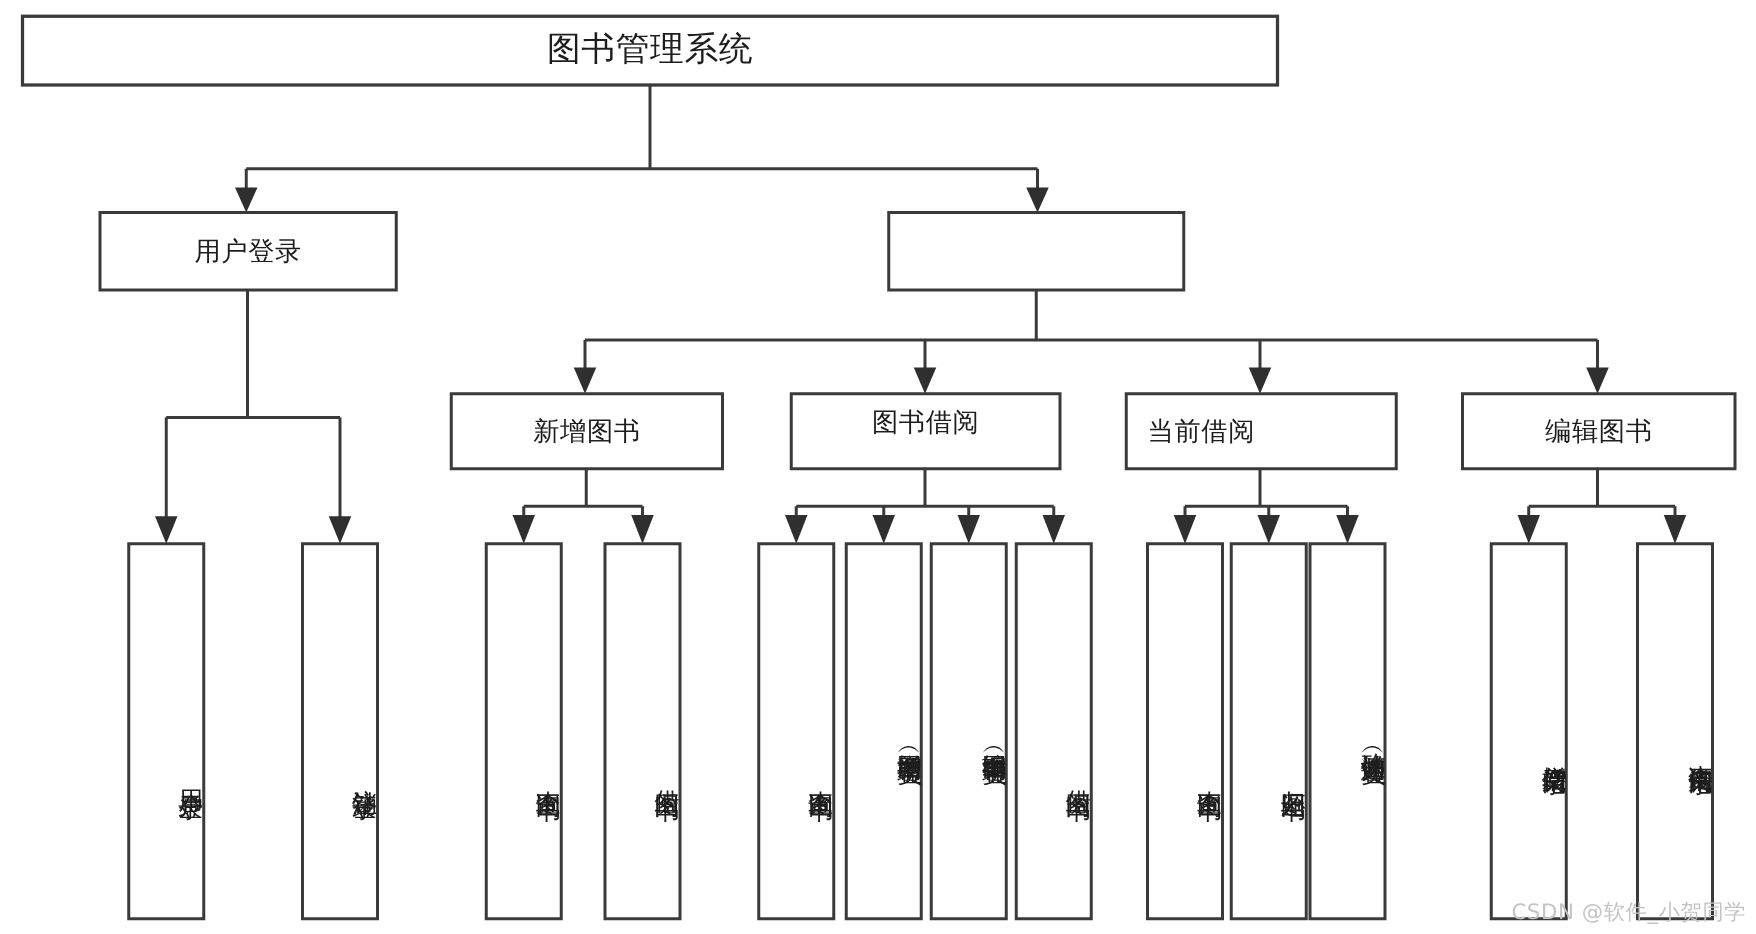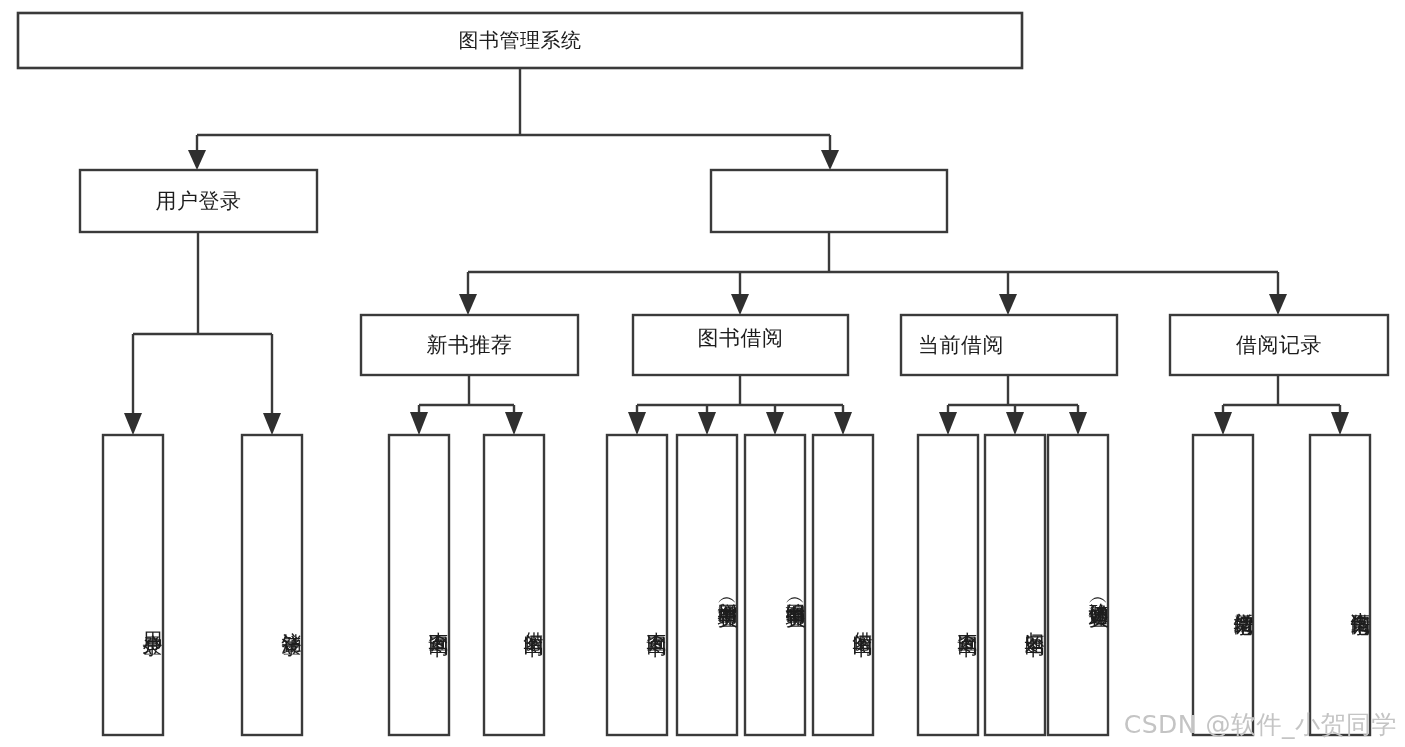--- a/index.html
+++ b/index.html
@@ -69,21 +69,21 @@
     box-sizing: border-box;
   }
   .node-label.vertical.tall {
     font-size: 19.5px;
     letter-spacing: 1px;
   }
   #watermark {
     position: absolute;
     right: 8px;
     bottom: 6px;
-    font-size: 25px;
+    font-size: 17px;
     color: #c4c4c4;
     font-family: "DejaVu Sans", "Liberation Sans", sans-serif;
     letter-spacing: 0.5px;
     white-space: nowrap;
     user-select: none;
     margin-top: 40px;
   }
 </style>
 </head>
 <body>
@@ -173,28 +173,28 @@
     <rect class="node-box" x="813" y="435" width="60" height="300"></rect>
 
     <rect class="node-box" x="918" y="435" width="60" height="300"></rect>
     <rect class="node-box" x="985" y="435" width="60" height="300"></rect>
     <rect class="node-box" x="1048" y="435" width="60" height="300"></rect>
 
     <rect class="node-box" x="1193" y="435" width="60" height="300"></rect>
     <rect class="node-box" x="1310" y="435" width="60" height="300"></rect>
   </svg>
 
-  <div class="node-label" style="left:18px; top:13px; width:1004px; height:55px; font-size:20px;">图书管理系统</div>
+  <div class="node-label" style="left:18px; top:13px; width:1004px; height:55px; font-size:27px;">图书管理系统</div>
 
   <div class="node-label" style="left:80px; top:170px; width:237px; height:62px;">用户登录</div>
 
-  <div class="node-label" style="left:361px; top:315px; width:217px; height:60px;">新书推荐</div>
+  <div class="node-label" style="left:361px; top:315px; width:217px; height:60px;">新增图书</div>
   <div class="node-label" style="left:633px; top:315px; width:215px; height:46px;">图书借阅</div>
   <div class="node-label" style="left:853px; top:315px; width:216px; height:60px;">当前借阅</div>
-  <div class="node-label" style="left:1170px; top:315px; width:218px; height:60px;">借阅记录</div>
+  <div class="node-label" style="left:1170px; top:315px; width:218px; height:60px;">编辑图书</div>
 
   <div class="node-label vertical" style="left:103px; top:500px; width:60px; height:235px;">用户登录</div>
   <div class="node-label vertical" style="left:242px; top:500px; width:60px; height:235px;">注销登录</div>
 
   <div class="node-label vertical" style="left:389px; top:500px; width:60px; height:235px;">查询图书</div>
   <div class="node-label vertical" style="left:484px; top:500px; width:60px; height:235px;">借阅图书</div>
 
   <div class="node-label vertical" style="left:607px; top:500px; width:60px; height:235px;">查询图书</div>
   <div class="node-label vertical tall" style="left:677px; top:443px; width:60px; height:292px;">新增图书（管理员）</div>
   <div class="node-label vertical tall" style="left:745px; top:443px; width:60px; height:292px;">编辑图书（管理员）</div>

